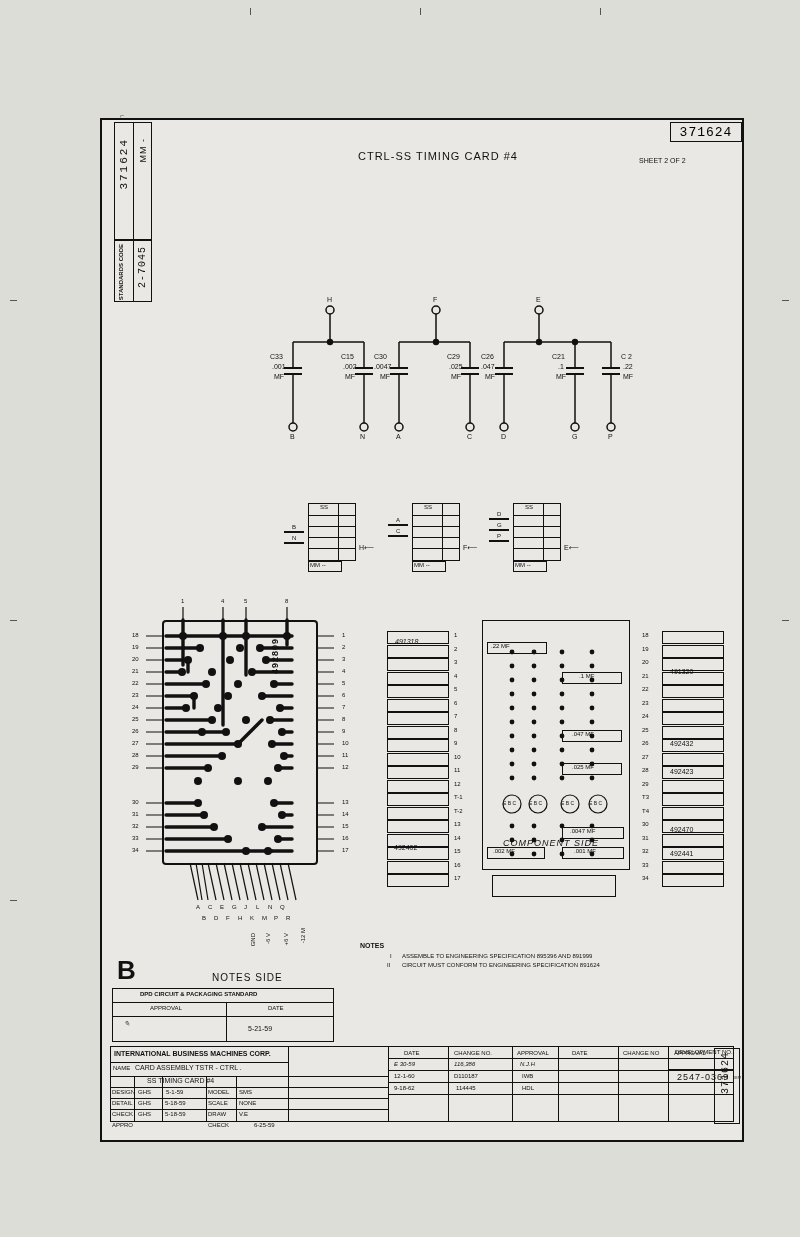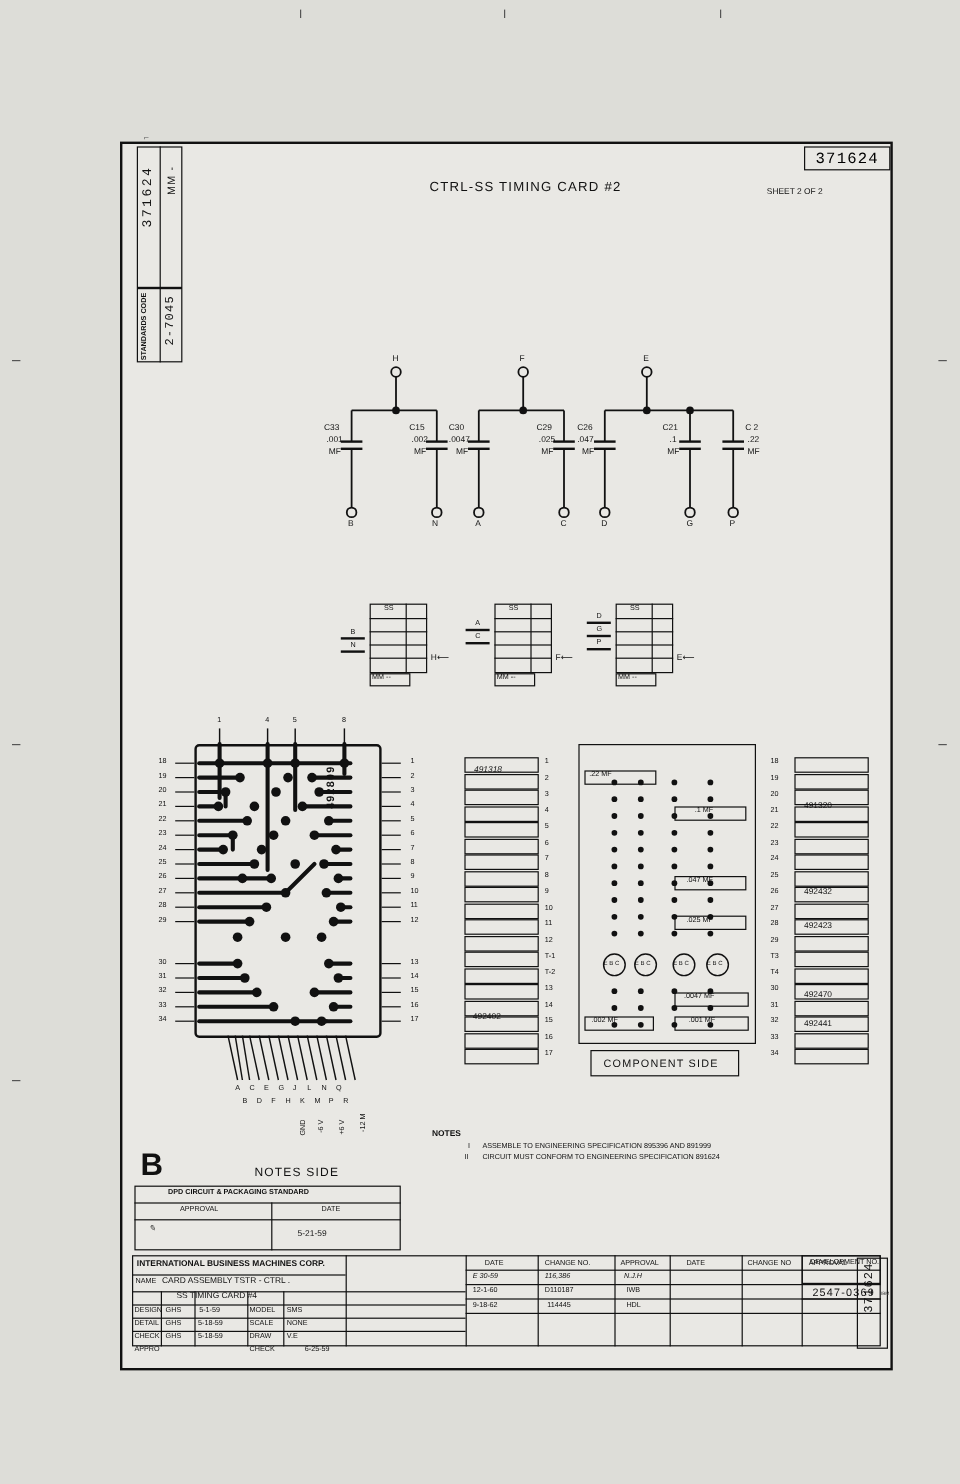--- a/index.html
+++ b/index.html
@@ -40,21 +40,21 @@
   <div class="tickh" style="left:10px;top:620px;"></div>
   <div class="tickh" style="left:10px;top:900px;"></div>
   <div class="tickh" style="left:782px;top:300px;"></div>
   <div class="tickh" style="left:782px;top:620px;"></div>
   <div class="corner" style="left:120px;top:112px;">⌐</div>
 
   <div class="paper">
 
     <div class="hdrnum" style="left:568px;top:2px;width:72px;height:20px;font-family:'Liberation Mono',monospace;">371624</div>
 
-    <div class="t t11" style="left:256px;top:30px;letter-spacing:1px;">CTRL-SS TIMING CARD #2</div>
+    <div class="t t11" style="left:256px;top:30px;letter-spacing:1px;">CTRL-SS TIMING CARD #4</div>
     <div class="t t7" style="left:537px;top:37px;">SHEET 2 OF 2</div>
 
     <div class="bx thin" style="left:12px;top:2px;width:38px;height:118px;"></div>
     <div class="line" style="left:31px;top:2px;width:1px;height:118px;"></div>
     <div class="t t11 vert" style="left:16px;top:18px;letter-spacing:2px;font-family:'Liberation Mono',monospace;">371624</div>
     <div class="t t9 vert" style="left:36px;top:18px;letter-spacing:1px;">MM  -</div>
 
     <div class="bx thin" style="left:12px;top:120px;width:38px;height:62px;"></div>
     <div class="line" style="left:31px;top:120px;width:1px;height:62px;"></div>
     <div class="t t6 vert" style="left:16px;top:124px;font-weight:bold;letter-spacing:0px;">STANDARDS CODE</div>
@@ -635,21 +635,21 @@
 
       <div class="t t7" style="left:292px;top:724px;">492402</div>
 
       <div class="t t7" style="left:568px;top:548px;">491320</div>
       <div class="t t7" style="left:568px;top:620px;">492432</div>
       <div class="t t7" style="left:568px;top:648px;">492423</div>
       <div class="t t7" style="left:568px;top:706px;">492470</div>
       <div class="t t7" style="left:568px;top:730px;">492441</div>
 
       <div class="rect" style="left:390px;top:755px;width:124px;height:22px;"></div>
-      <div class="t t9" style="left:401px;top:761px;letter-spacing:1px;">COMPONENT  SIDE</div>
+      <div class="t t9" style="left:401px;top:718px;letter-spacing:1px;font-style:italic;">COMPONENT  SIDE</div>
     </div>
 
     <div>
       <div class="t t7" style="left:258px;top:822px;font-weight:bold;">NOTES</div>
       <div class="t t6" style="left:288px;top:833px;">I</div>
       <div class="t t6" style="left:300px;top:833px;">ASSEMBLE TO ENGINEERING SPECIFICATION 895396 AND 891999</div>
       <div class="t t6" style="left:285px;top:842px;">II</div>
       <div class="t t6" style="left:300px;top:842px;">CIRCUIT MUST CONFORM TO ENGINEERING SPECIFICATION 891624</div>
     </div>
 

